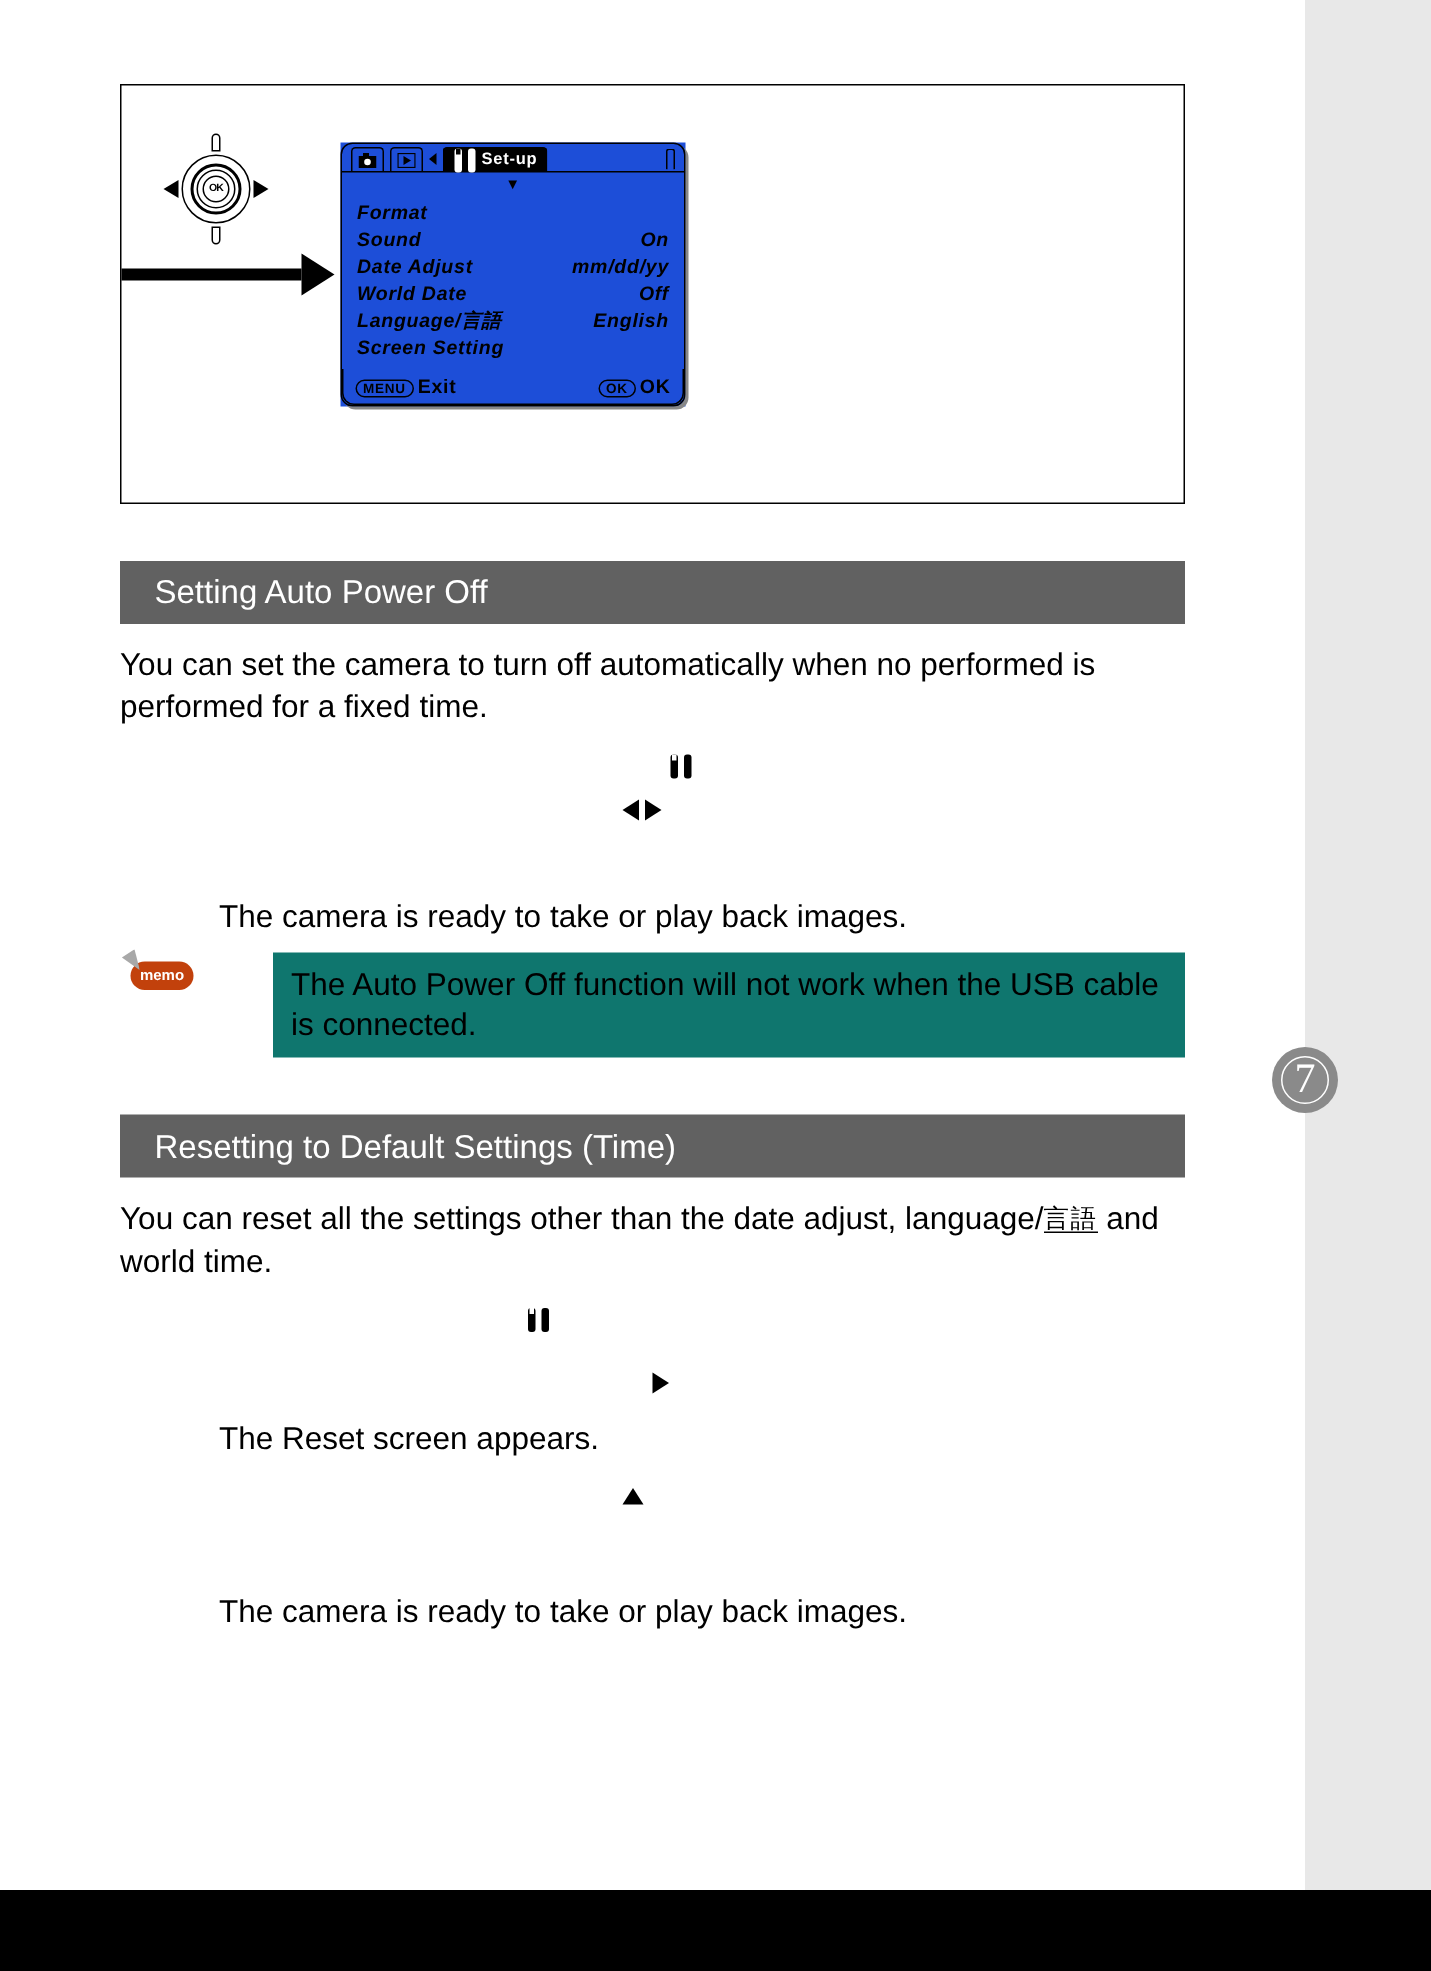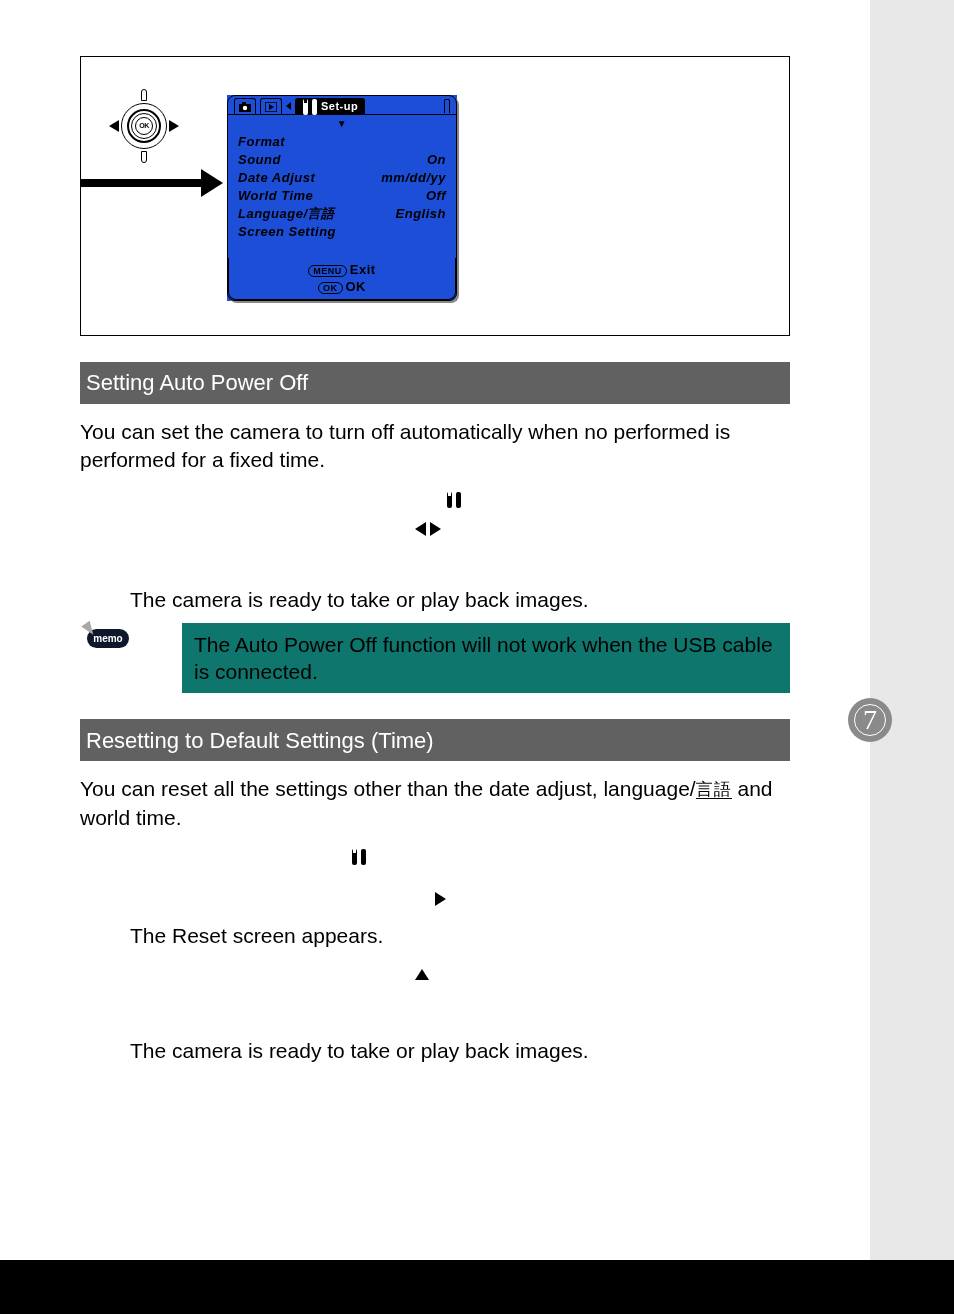--- a/index.html
+++ b/index.html
@@ -132,63 +132,62 @@
   .lcd-row {
     display: flex; justify-content: space-between;
     line-height: 1.4;
     font-size: 13px;
     font-style: italic;
   }
   .lcd-footer {
     display: flex; justify-content: space-between;
     border: 1.5px solid #000; border-radius: 0 0 8px 8px;
     border-top: none;
-    padding: 3px 8px; margin: 16px -10px -4px -10px;
+    padding: 3px 8px; margin: 4px -10px -4px -10px;
     font-size: 13px; font-weight: bold;
     align-items:center;
-    flex-direction:column;
   }
   .pill {
     border: 1.2px solid #000; border-radius: 8px;
     font-size: 9px; padding: 0 4px; margin-right: 3px;
     display: inline-flex; align-items:center; height:12px;
   }
   .lcd-down-arrow {
     text-align:center; font-size:10px; margin-top:-2px; margin-bottom:2px;
   }
   .black-bar {
     background: #616161;
     height: 42px;
-    margin: 26px 0 14px 0;
+    margin: 38px 0 14px 0;
     color: #fff;
     font-size: 22px;
     display: flex; align-items: center;
-    padding-left: 6px;
+    padding-left: 23px;
   }
   .body-text { margin-bottom: 10px; }
   .step { display: flex; margin: 6px 0 4px 0; align-items: flex-start; }
   .step-num {
     font-weight: bold; font-size: 26px; width: 50px; flex-shrink: 0;
     font-family: "Arial Black", Arial, sans-serif;
     color: #fff;
   }
   .step-body { font-weight: bold; font-size: 21px; flex: 1; }
-  .step-sub { margin-left: 50px; font-size: 21px; }
+  .step-sub { margin-left: 66px; font-size: 21px; }
   .memo-block {
     display: flex; align-items: flex-start;
     margin-top: 8px;
   }
   .memo-icon {
     width: 56px; flex-shrink: 0;
     display:flex; align-items:center; justify-content:center;
     padding-top: 6px;
   }
   .memo-icon .bubble {
     position: relative;
-    background:#0f172a; color:#fff;
+    background:#c2410c; color:#fff;
     border-radius: 14px;
     font-size: 10px; font-weight: bold;
     padding: 3px 6px;
   }
   .memo-icon .bubble::before {
     content:""; position:absolute; left:-6px; top:-8px;
     width:12px;height:14px; background:#a8a8a8;
     clip-path: polygon(100% 100%, 0 40%, 70% 0);
   }
   .memo-text {
@@ -283,21 +282,21 @@
             </div>
           <div class="lcd-row">
               <span>Sound</span>
               <span>On</span>
             </div>
           <div class="lcd-row">
               <span>Date Adjust</span>
               <span>mm/dd/yy</span>
             </div>
           <div class="lcd-row">
-              <span>World Time</span>
+              <span>World Date</span>
               <span>Off</span>
             </div>
           <div class="lcd-row">
               <span>Language/言語</span>
               <span>English</span>
             </div>
           <div class="lcd-row">
               <span>Screen Setting</span>
               <span></span>
             </div>

